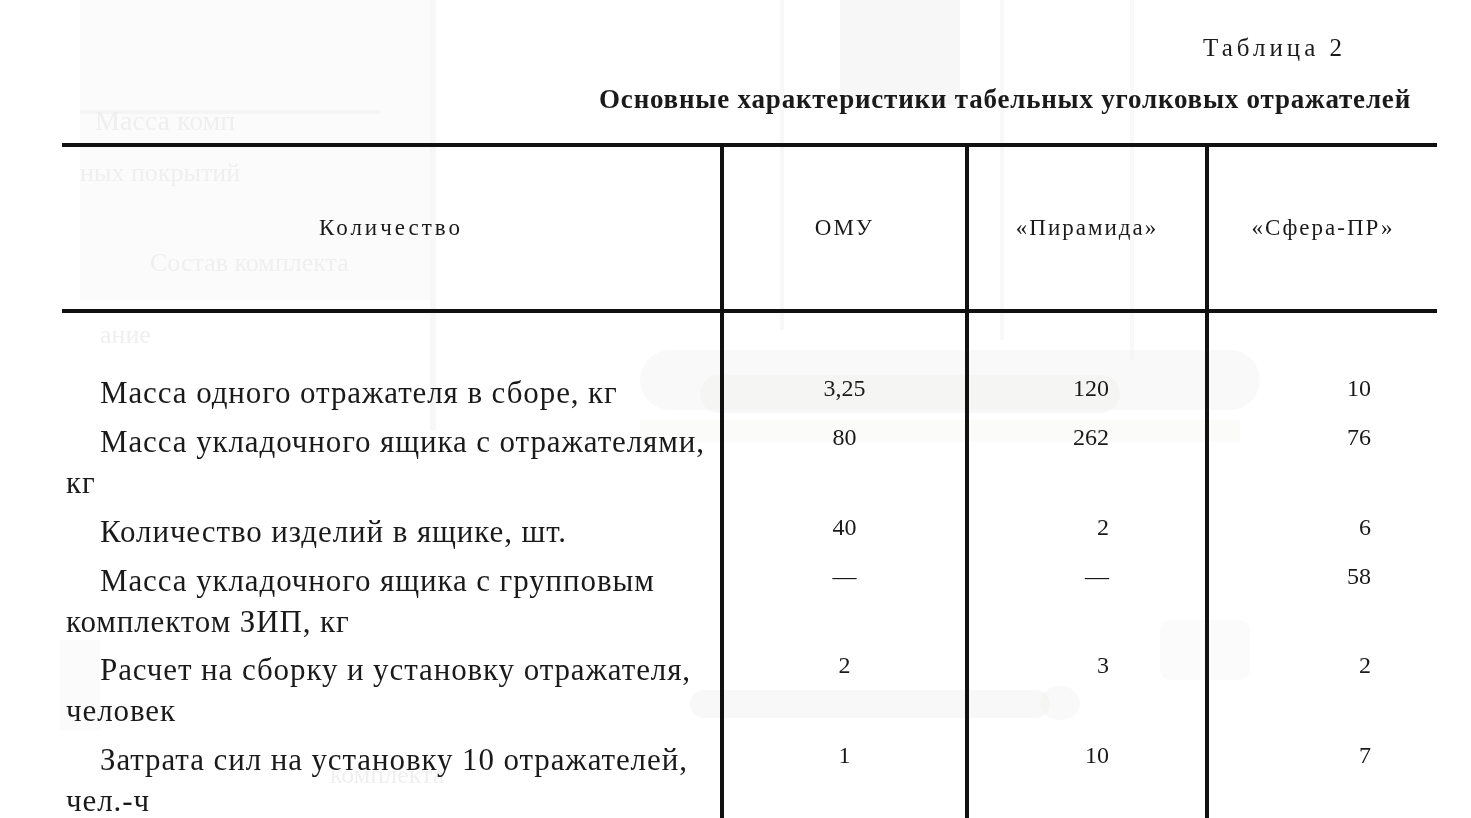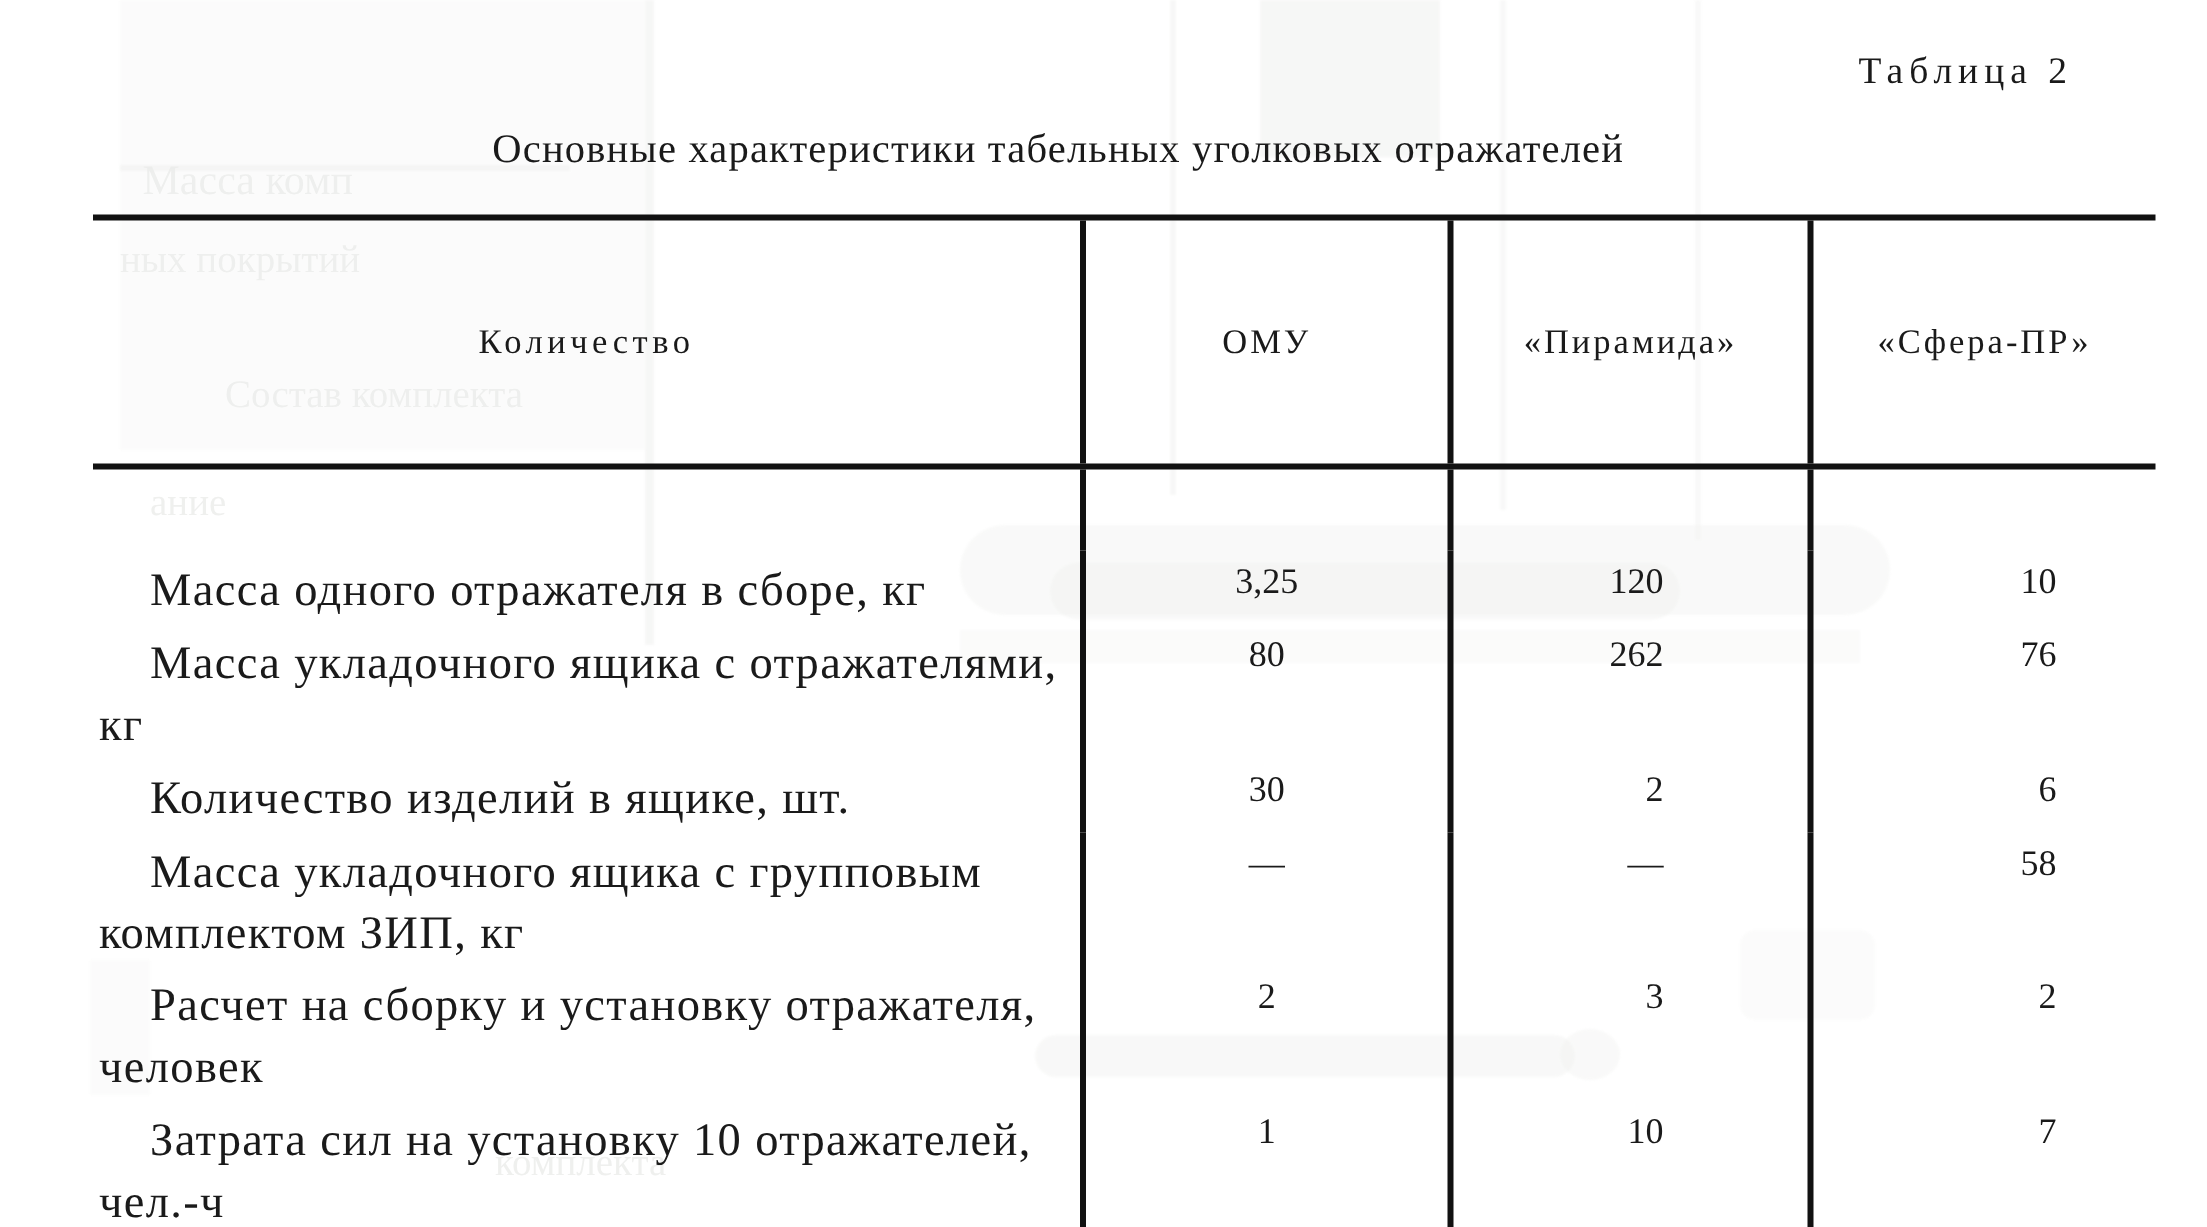--- a/index.html
+++ b/index.html
@@ -36,40 +36,39 @@
     font-family: "Liberation Serif", serif;
     opacity: 0.75;
     white-space: nowrap;
   }
 
   .page {
     position: relative;
     z-index: 2;
     width: 1378px;
     height: 818px;
-    padding-left: 36px;
   }
 
   .table-number {
     position: absolute;
     top: 34px;
     right: 32px;
     font-size: 25px;
     letter-spacing: 4px;
     font-family: "Liberation Serif", serif;
   }
 
   .doc-title {
     position: absolute;
     top: 84px;
     left: 0;
     width: 1471px;
-    text-align: center;
+    text-align: right;
     font-size: 27px;
-    font-weight: normal;
+    font-weight: bold;
     letter-spacing: 0.8px;
     padding-right: 60px;
     box-sizing: border-box;
   }
 
   .tbl-wrap {
     position: absolute;
     left: 62px;
     top: 143px;
     width: 1375px;
@@ -220,21 +219,21 @@
 
         <tr class="body-row">
           <td class="ind-cell">Масса укладочного ящика с отражателями, кг</td>
           <td class="num vline">80</td>
           <td class="num vline right-al">262</td>
           <td class="num vline right-al2">76</td>
         </tr>
 
         <tr class="body-row">
           <td class="ind-cell">Количество изделий в ящике, шт.</td>
-          <td class="num vline">30</td>
+          <td class="num vline">40</td>
           <td class="num vline right-al">2</td>
           <td class="num vline right-al2">6</td>
         </tr>
 
         <tr class="body-row">
           <td class="ind-cell">Масса укладочного ящика с групповым комплектом ЗИП, кг</td>
           <td class="num vline dash">—</td>
           <td class="num vline right-al dash">—</td>
           <td class="num vline right-al2">58</td>
         </tr>

